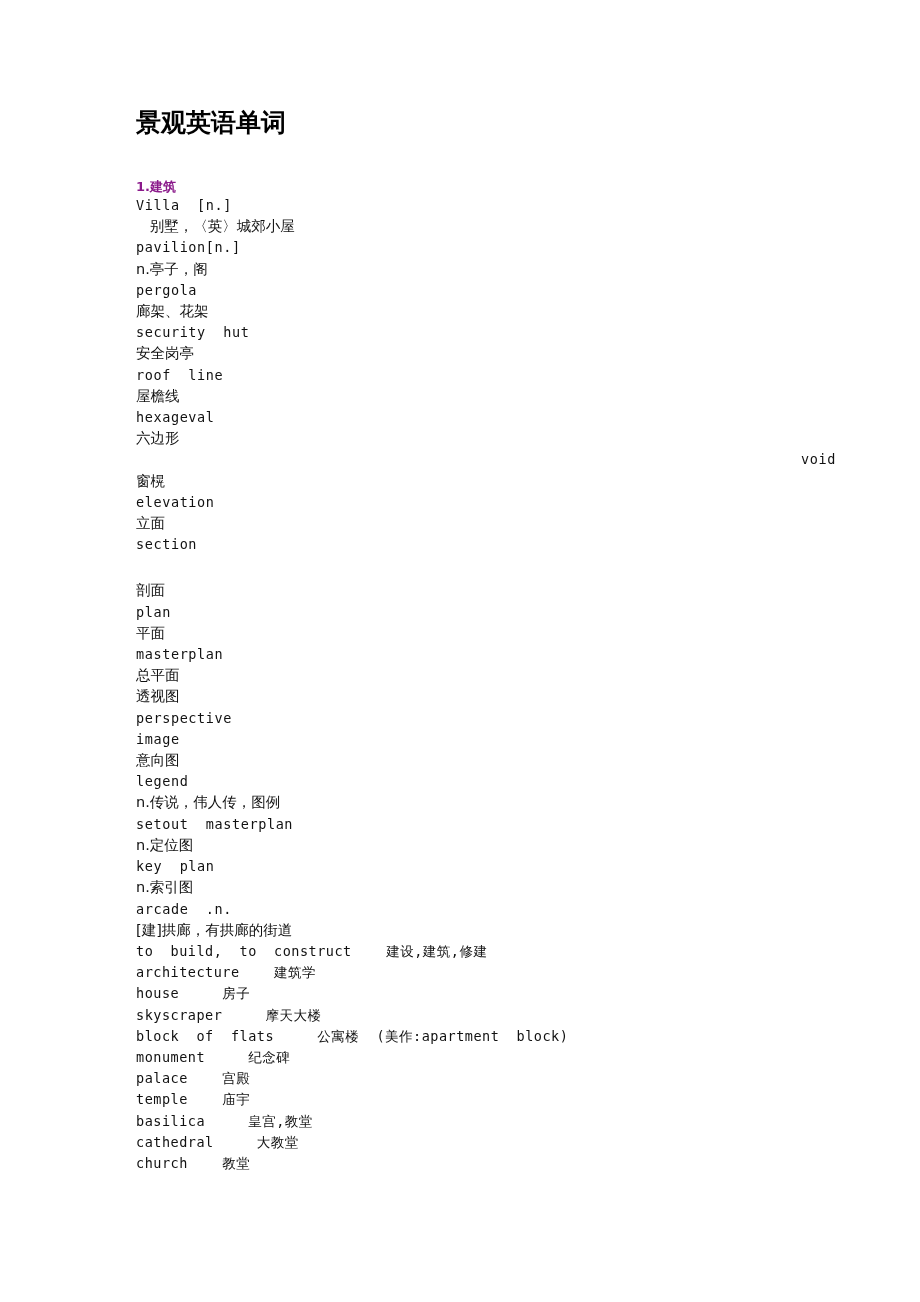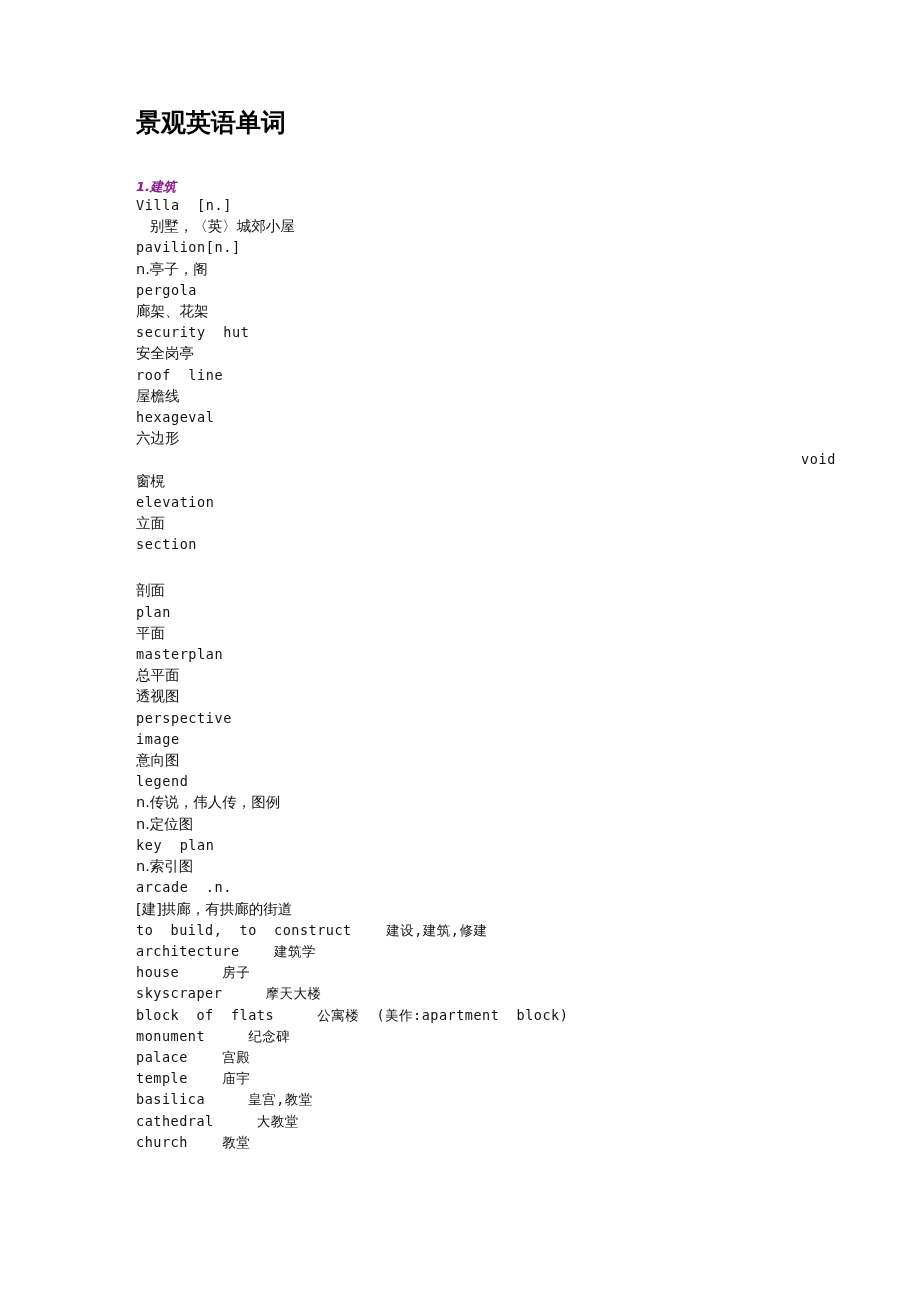--- a/index.html
+++ b/index.html
@@ -48,21 +48,20 @@
   
   .section-heading {
     font-family: "DejaVu Sans", "Liberation Sans", sans-serif;
     font-size: 13px;
     line-height: 18px;
     font-weight: bold;
     color: #8b1a8b;
     margin: 0 0 14px 0;
     white-space: pre;
     display: inline-block;
-    font-style: italic;
   }
   .section-heading-row {
     margin: 0;
     padding: 0;
     height: 19px;
   }
 
   
   .vocab-list {
     margin: 0;
@@ -123,20 +122,21 @@
             <div class="vocab-line" style="color: rgb(17, 17, 17);">plan</div>
             <div class="vocab-line zh" style="color: rgb(17, 17, 17);">平面</div>
             <div class="vocab-line" style="color: rgb(17, 17, 17);">masterplan</div>
             <div class="vocab-line zh" style="color: rgb(17, 17, 17);">总平面</div>
             <div class="vocab-line zh" style="color: rgb(17, 17, 17);">透视图</div>
             <div class="vocab-line" style="color: rgb(17, 17, 17);">perspective</div>
             <div class="vocab-line" style="color: rgb(17, 17, 17);">image</div>
             <div class="vocab-line zh" style="color: rgb(17, 17, 17);">意向图</div>
             <div class="vocab-line" style="color: rgb(17, 17, 17);">legend</div>
             <div class="vocab-line zh" style="color: rgb(17, 17, 17);">n.传说，伟人传，图例</div>
+            <div class="vocab-line" style="color: rgb(17, 17, 17);">setout  masterplan</div>
             <div class="vocab-line zh" style="color: rgb(17, 17, 17);">n.定位图</div>
             <div class="vocab-line" style="color: rgb(17, 17, 17);">key  plan</div>
             <div class="vocab-line zh" style="color: rgb(17, 17, 17);">n.索引图</div>
             <div class="vocab-line" style="color: rgb(17, 17, 17);">arcade  .n.</div>
             <div class="vocab-line zh" style="color: rgb(17, 17, 17);">[建]拱廊，有拱廊的街道</div>
             <div class="vocab-line mixed" style="color: rgb(17, 17, 17);">to  build,  to  construct    建设,建筑,修建</div>
             <div class="vocab-line mixed" style="color: rgb(17, 17, 17);">architecture    建筑学</div>
             <div class="vocab-line mixed" style="color: rgb(17, 17, 17);">house     房子</div>
             <div class="vocab-line mixed" style="color: rgb(17, 17, 17);">skyscraper     摩天大楼</div>
             <div class="vocab-line mixed" style="color: rgb(17, 17, 17);">block  of  flats     公寓楼  (美作:apartment  block)</div>

